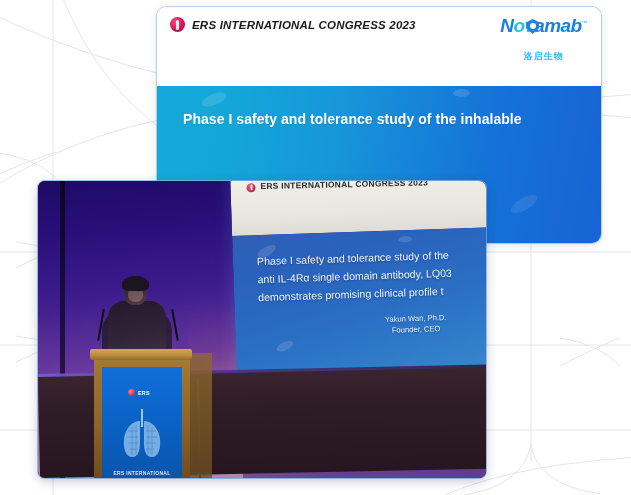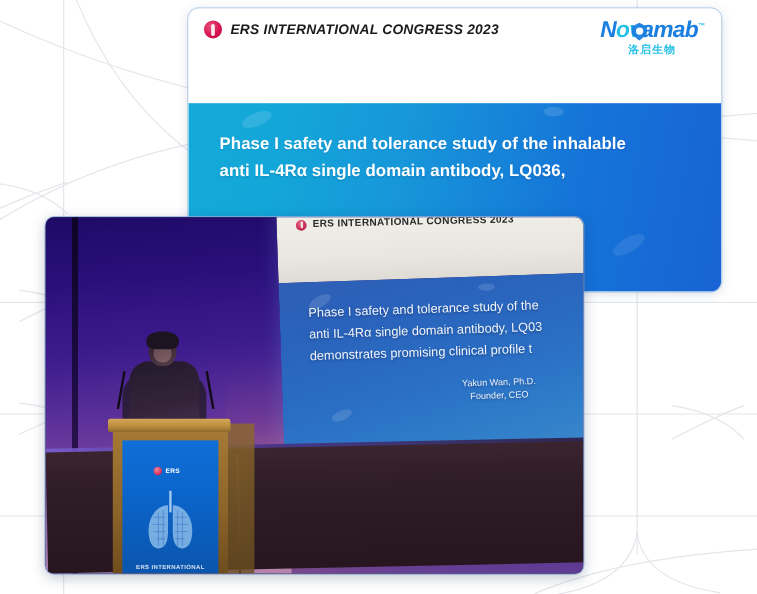--- a/index.html
+++ b/index.html
@@ -97,22 +97,22 @@
     font-size: 6px;
     vertical-align: super;
     font-style: normal;
     color: #29c0e8;
   }
   .novamab-cn {
     font-size: 9px;
     font-weight: bold;
     color: #29c0e8;
     letter-spacing: 1px;
-    margin-top: 2px;
-    font-family: Liberation Serif, serif;
+    margin-top: 18px;
+    font-family: Liberation Mono, monospace;
   }
   .novamab-shield {
     position: absolute;
     left: 26px;
     top: 3px;
     width: 13px;
     height: 15px;
     background: #1a7fe0;
     clip-path: polygon(50% 0%, 100% 22%, 100% 62%, 50% 100%, 0% 62%, 0% 22%);
     opacity: .95;
@@ -397,21 +397,20 @@
 
   <div id="slide-card-body">
     <span class="bubble" style="left:44px;  top:8px;   width:26px; height:11px; transform:rotate(-22deg);"></span>
     <span class="bubble" style="left:296px; top:3px;   width:17px; height:8px;"></span>
     <span class="bubble" style="left:238px; top:126px; width:24px; height:10px; transform:rotate(-18deg);"></span>
     <span class="bubble" style="left:352px; top:112px; width:30px; height:12px; transform:rotate(-30deg); background:rgba(255,255,255,.09);"></span>
     <span class="bubble" style="left:18px;  top:118px; width:20px; height:9px; transform:rotate(-25deg);"></span>
 
     <div id="slide-title">
       <div>Phase I safety and tolerance study of the inhalable</div>
-      <div>anti IL-4Rα single domain antibody, LQ036,</div>
     </div>
   </div>
 </div>
 
 <div id="photo">
 
   <div class="ph-layer" id="ph-wall-right"></div>
   <div class="ph-layer" id="ph-wall-left"></div>
   <div class="ph-layer" id="ph-wall-seam"></div>
   <div class="ph-layer" id="ph-glow"></div>

